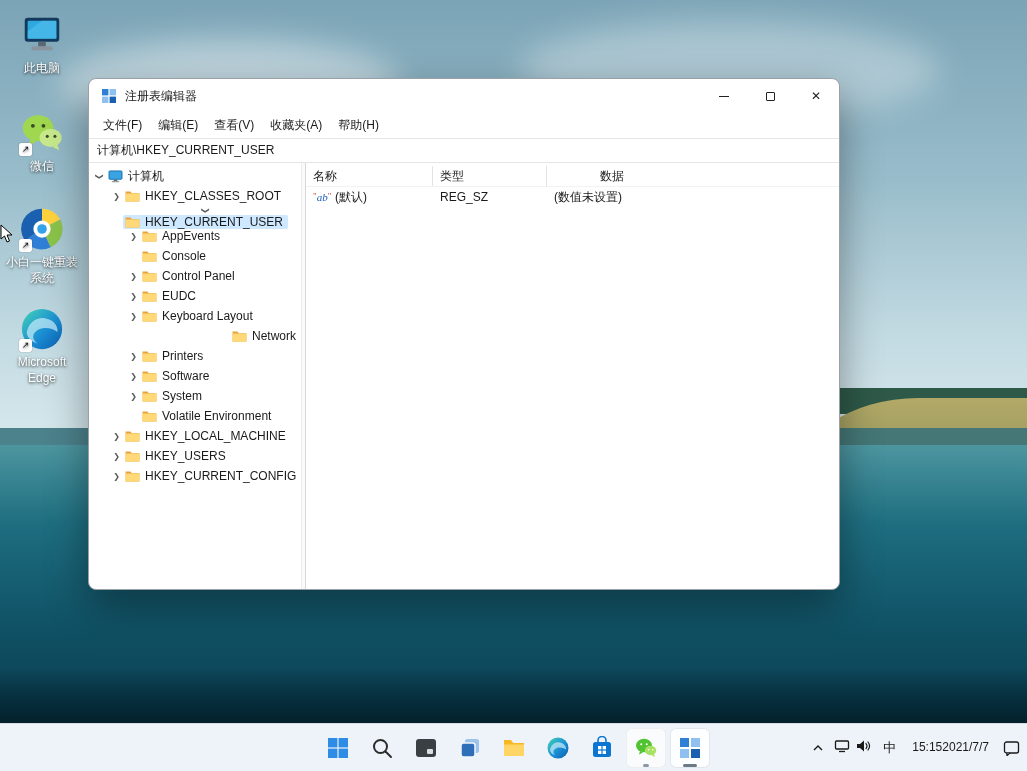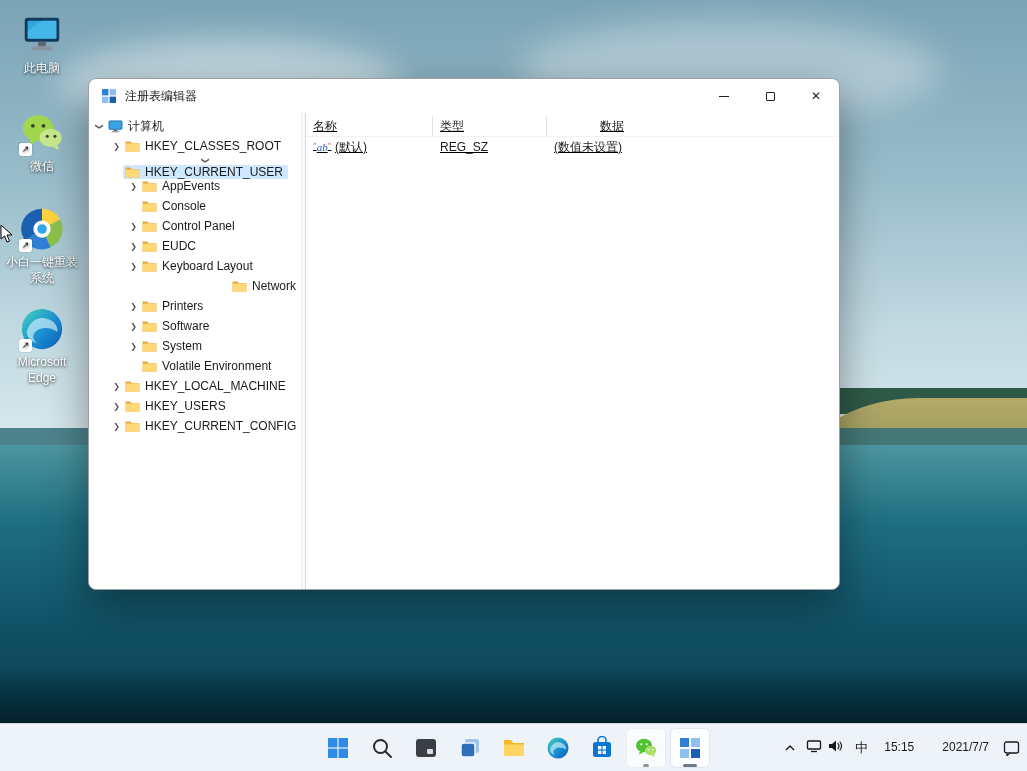--- a/index.html
+++ b/index.html
@@ -59,21 +59,21 @@
   .reg-body { flex:1; display:flex; min-height:0; }
   .tree-pane { width:212px; flex:none; padding-top:3px; overflow:hidden; }
   .splitter { width:5px; flex:none; border-left:1px solid #ececec; border-right:1px solid #d8d8d8; background:#fafafa; }
   .tree-row { display:flex; align-items:center; height:20px; font-size:12px; color:#1a1a1a; white-space:nowrap; }
   .expander { display:inline-block; width:13px; flex:none; text-align:center; font-size:8px; color:#5a5a5a; }
   .expander.open { transform:rotate(90deg); }
   .t-sel { display:inline-flex; align-items:center; height:18px; padding:0 5px 0 2px; border-radius:2px; }
   .t-sel.selected { background:#cde8ff; }
   .t-icon { width:16px; height:14px; margin-right:4px; flex:none; display:inline-flex; align-items:center; }
 
-  .list-pane { flex:1; display:flex; flex-direction:column; min-width:0; padding-top:3px;text-decoration:underline; }
+  .list-pane { flex:1; display:flex; flex-direction:column; min-width:0; padding-top:3px; }
   .list-header { display:flex; height:21px; align-items:stretch; font-size:12px; color:#1a1a1a; flex:none;
                  border-bottom:1px solid #f2f2f2; }
   .lh-col { display:flex; align-items:center; padding-left:7px; border-right:1px solid #e3e3e3; }
   .lh-col.c-name { width:127px; }
   .lh-col.c-type { width:114px; }
   .lh-col.c-data { flex:1; border-right:none;margin-left:46px; }
   .list-rows { flex:1; overflow:hidden; }
   .list-row { display:flex; height:20px; align-items:center; font-size:12px; color:#1a1a1a; }
   .lr-cell { padding-left:7px; display:flex; align-items:center; }
   .lr-cell.c-name { width:127px; }
@@ -96,21 +96,21 @@
   .task-icon.open::after { content:""; position:absolute; bottom:1px; left:50%; transform:translateX(-50%);
                width:6px; height:3px; border-radius:2px; background:#8a98a5; }
   .task-icon.active { background:#fdfeff; box-shadow:inset 0 0 0 1px #e0e6ec; }
   .task-icon.active::after { width:14px; background:#6b7a88; }
 
   .tb-right { position:absolute; right:2px; top:0; height:48px; display:flex; align-items:center; }
   .tray-btn { height:40px; border-radius:6px; display:flex; align-items:center; justify-content:center;
               padding:0 5px; cursor:default; }
   .tray-group { display:flex; align-items:center; gap:5px; }
   .ime { font-size:13px; color:#1a1a1a; padding:0 7px; }
-  .clock { text-align:center; font-size:12px; color:#1a1a1a; line-height:1.3; padding:0 9px;gap:28px; }
+  .clock { text-align:center; font-size:12px; color:#1a1a1a; line-height:1.3; padding:0 9px; }
 </style>
 </head>
 <body>
 
 <div class="wallpaper">
   <div class="sky"></div>
   <div class="cloud c1"></div>
   <div class="cloud c2"></div>
   <div class="cloud c3"></div>
   <div class="treeline"></div>
@@ -205,21 +205,29 @@
       <span class="tb-btn min">
           <span></span>
         </span>
       <span class="tb-btn max">
           <span></span>
         </span>
       <span class="tb-btn close">✕</span>
     </span>
   </div>
 
-
+  <div class="menu-bar">
+      <span class="menu-item">文件(F)</span>
+      <span class="menu-item">编辑(E)</span>
+      <span class="menu-item">查看(V)</span>
+      <span class="menu-item">收藏夹(A)</span>
+      <span class="menu-item">帮助(H)</span>
+    </div>
+
+  <div class="address-bar">计算机\HKEY_CURRENT_USER</div>
 
   <div class="reg-body">
     <div class="tree-pane">
         <div class="tree-row" style="padding-left: 4px;">
           <span class="expander open">❯</span>
           <span class="t-sel">
             <span class="t-icon">
               <svg viewBox="0 0 16 14" width="15" height="13">
                 <rect x="1" y="1" width="14" height="9" rx="1" fill="#39a3e4" stroke="#1b6fae" stroke-width="1"></rect>
                 <rect x="6" y="10.5" width="4" height="1.5" fill="#5b6770"></rect>

